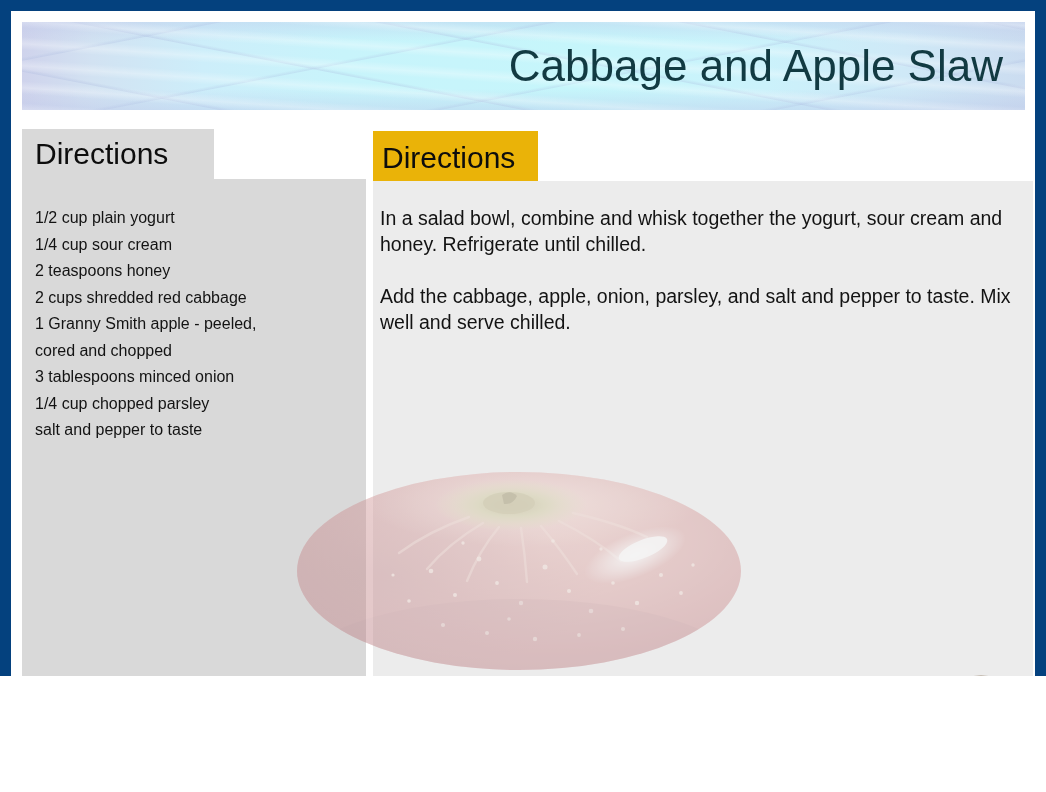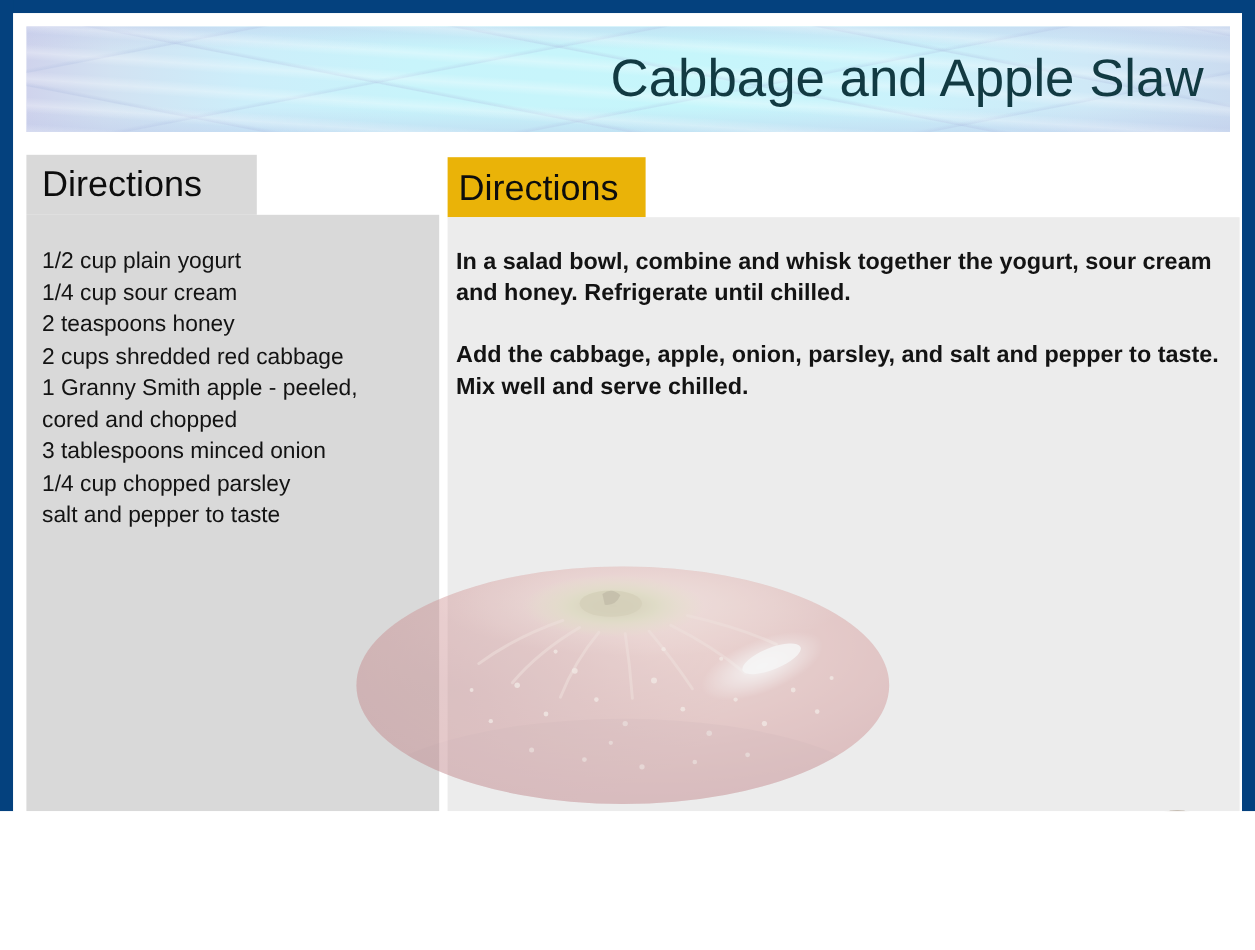--- a/index.html
+++ b/index.html
@@ -132,21 +132,21 @@
     width: 344px;
     height: 602px;
     background: #d9d9d9;
   }
   #ingredients-list {
     position: absolute;
     left: 24px;
     top: 194px;
     width: 320px;
     color: #131313;
-    font-size: 19px;
+    font-size: 16px;
     line-height: 26.5px;
     white-space: pre-line;
     z-index: 4;
   }
 
   #directions-tab {
     left: 362px;
     top: 120px;
     width: 165px;
     height: 50px;
@@ -164,21 +164,21 @@
   #directions-body {
     position: absolute;
     left: 369px;
     top: 194px;
     width: 648px;
     color: #131313;
     font-size: 19.5px;
     line-height: 26px;
     z-index: 4;
   }
-  #directions-body p { margin: 0; font-weight: bold; }
+  #directions-body p { margin: 0; }
   #directions-body p + p { margin-top: 26px; }
 
   
   #apple-image {
     position: absolute;
     left: 272px;
     top: 432px;
     width: 472px;
     height: 230px;
     z-index: 2;

